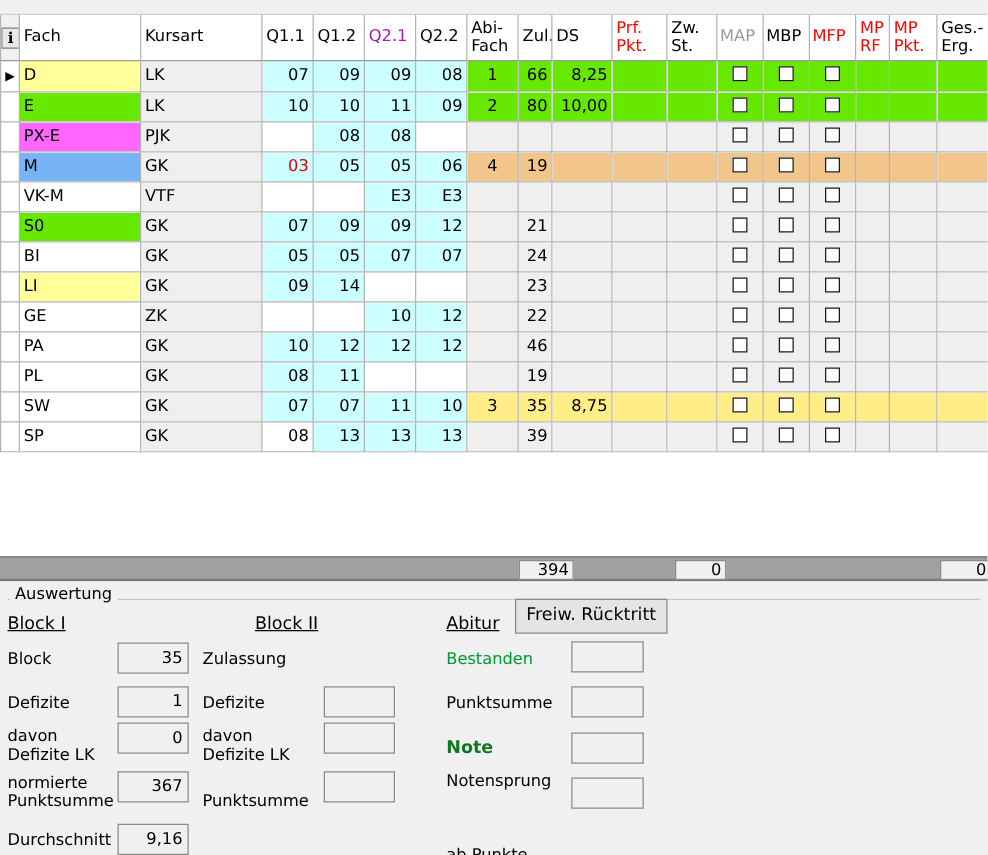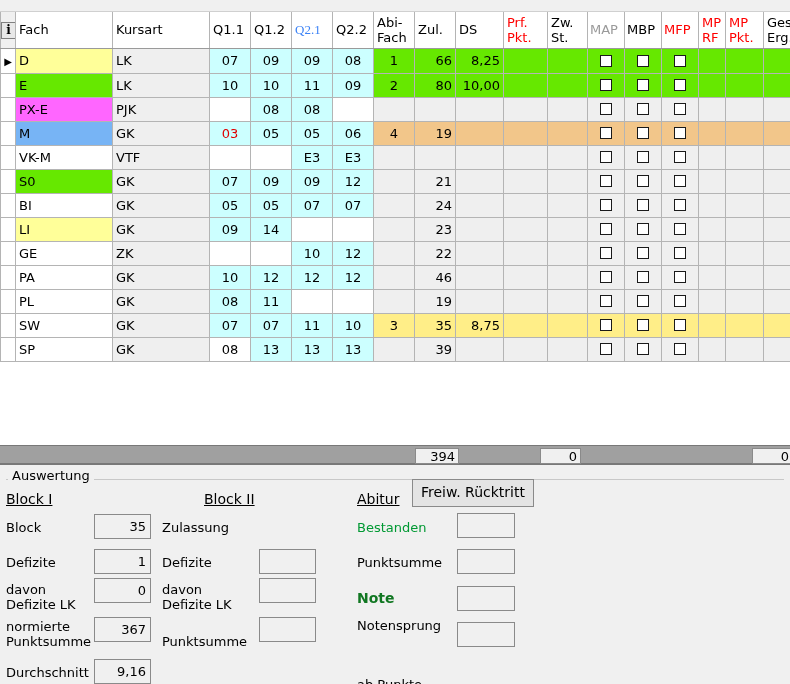--- a/index.html
+++ b/index.html
@@ -57,30 +57,30 @@
     font-family: "DejaVu Serif", "Liberation Serif", serif;
     font-weight: bold; font-size: 12px; line-height: 15px; text-align: center;
   }
   .rowarrow { font-size: 10px; line-height: 23px; color: #000; }
 
   
   .c-fach  { width: 97px; }
   .c-kurs  { width: 97px; }
   .c-q     { width: 41px; text-align: center; font-weight: bold; }
   .c-abi   { width: 41px; text-align: center; }
-  .c-zul   { width: 41px; text-align: right; }
+  .c-zul   { width: 27px; text-align: right; }
   .c-ds    { width: 48px; text-align: right; }
   .c-prf   { width: 44px; }
   .c-zw    { width: 40px; }
   .c-chk   { width: 37px; text-align: center; padding: 0 !important; }
   .c-mprf  { width: 27px; }
   .c-mppkt { width: 38px; }
   .c-ges   { width: 60px; }
 
-  td.c-q { font-weight: bold; }
+  td.c-q { font-weight: bold; text-align: right; }
   td.c-q.light { font-weight: normal; }
   .red { color: #e00000; }
 
   .chk {
     display: inline-block; width: 12px; height: 12px;
     border: 1.5px solid #1a1a1a; background: #ffffff;
     vertical-align: middle; margin-top: -2px;
   }
 
   .hdr-red   { color: #ff0000; }
@@ -154,21 +154,21 @@
   <table class="grid">
     <thead>
       <tr>
         <th class="colind-h">
           <span class="ibtn">i</span>
         </th>
         <th class="c-fach" style="color: rgb(0, 0, 0);">Fach</th>
         <th class="c-kurs">Kursart</th>
         <th class="c-q ctr" style="color: rgb(0, 0, 0);">Q1.1</th>
         <th class="c-q ctr" style="color: rgb(0, 0, 0);">Q1.2</th>
-        <th class="c-q ctr" style="color: #3b82f6; font-family: Liberation Serif, serif;">Q2.1</th>
+        <th class="c-q ctr" style="color: #a21caf;">Q2.1</th>
         <th class="c-q ctr" style="color: rgb(0, 0, 0);">Q2.2</th>
         <th class="c-abi two">
           <span>Abi-</span><br>
           <span>Fach</span>
         </th>
         <th class="c-zul" style="text-align: left; color: rgb(0, 0, 0);">Zul.</th>
         <th class="c-ds" style="text-align: left; color: rgb(0, 0, 0);">DS</th>
         <th class="c-prf two hdr-red">
           <span>Prf.</span><br>
           <span>Pkt.</span>

